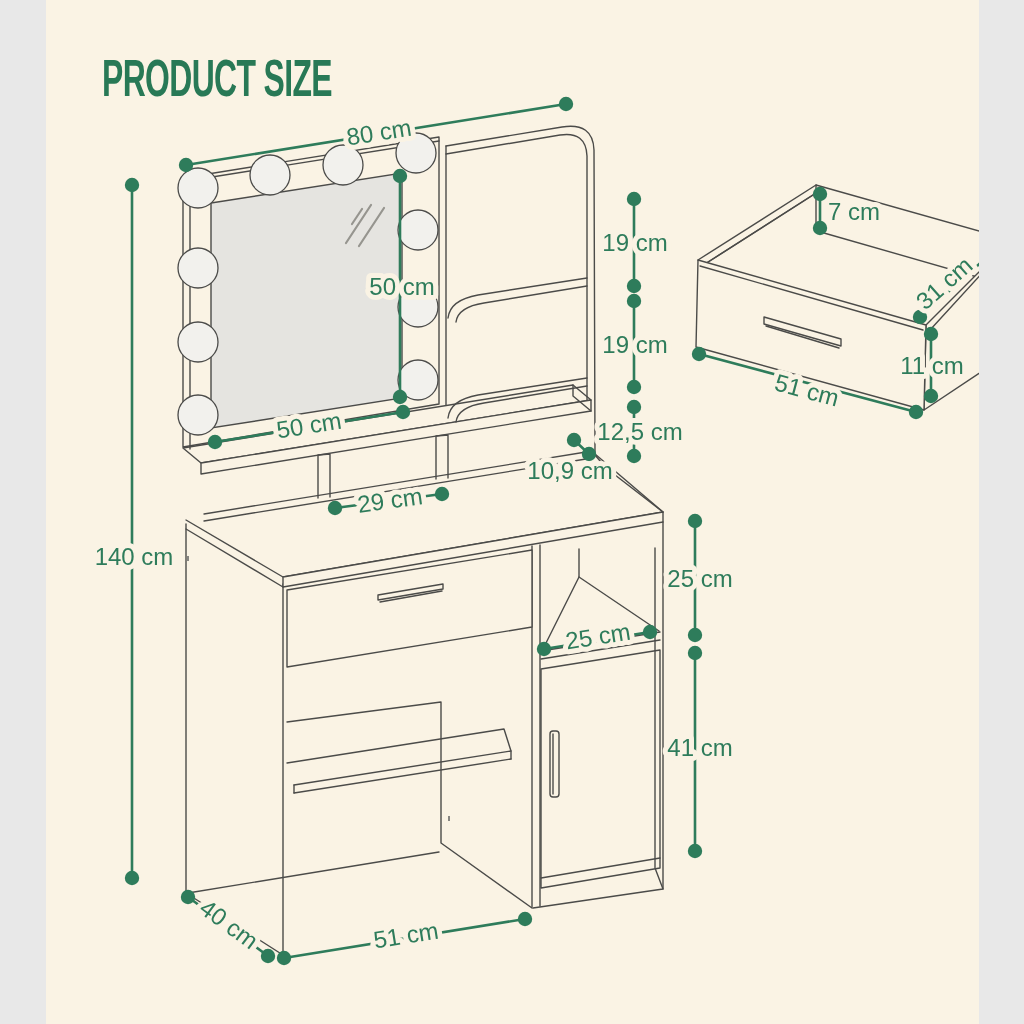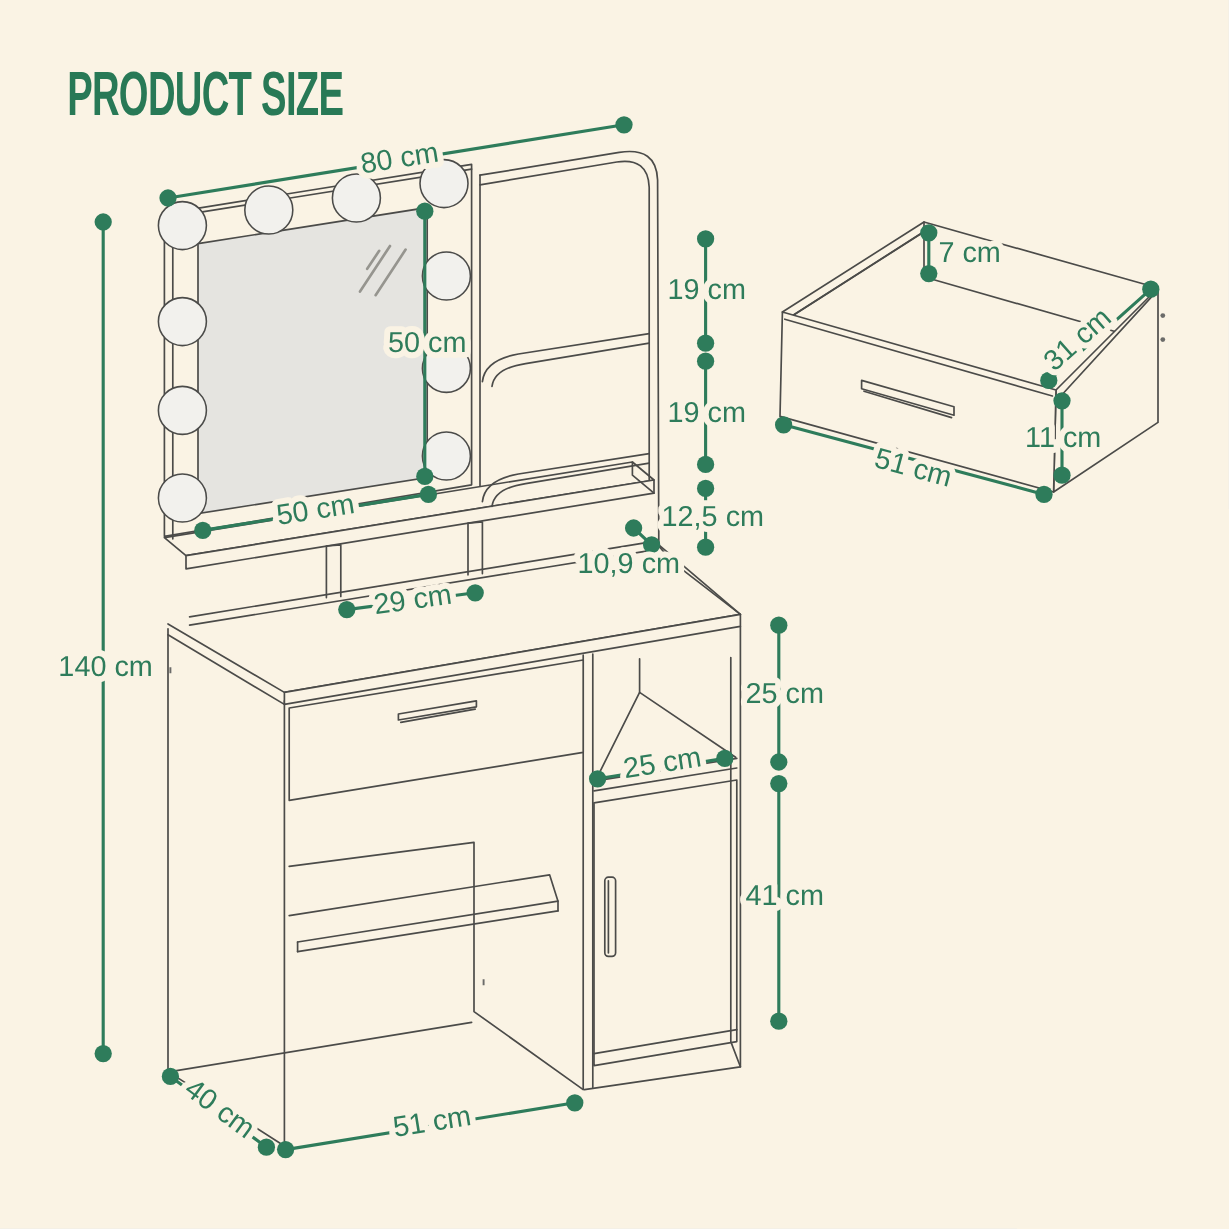--- a/index.html
+++ b/index.html
@@ -3,21 +3,21 @@
 <meta charset="utf-8">
 <style>
   :root{
     --bg:#FAF3E4;
     --green:#2E7C5B;
     --line:#4B4B49;
   }
   html,body{margin:0;padding:0;}
   body{background:#e8e8e8;font-family:"Liberation Sans",sans-serif;}
   .canvas{
-    position:relative;width:1024px;height:1024px;background:var(--bg);
+    position:relative;width:933px;height:1024px;background:var(--bg);
     overflow:hidden;margin:0 auto;
   }
   svg{position:absolute;inset:0;}
   
   .f{stroke:var(--line);stroke-width:1.4;fill:none;stroke-linecap:round;stroke-linejoin:round;}
   .ff{stroke:var(--line);stroke-width:1.4;fill:var(--bg);stroke-linejoin:round;}
   .fill-only{fill:var(--bg);stroke:none;}
   .glass{fill:#E5E4E0;stroke:var(--line);stroke-width:1.4;}
   .shine{stroke:#96958F;stroke-width:2.2;fill:none;stroke-linecap:round;}
   .bulb{fill:#F2F1ED;stroke:var(--line);stroke-width:1.3;}

